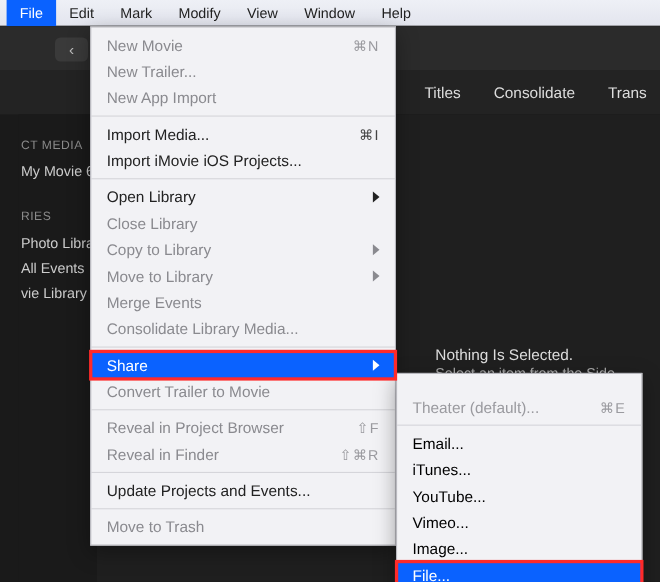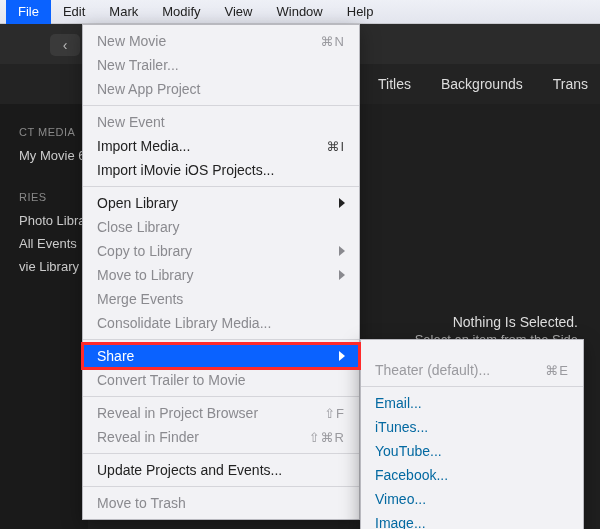--- a/index.html
+++ b/index.html
@@ -65,23 +65,23 @@
     .sidebar .hdr { color: #8a8a8a; font-size: 11px; letter-spacing: 0.5px; margin: 8px 0 6px 2px; white-space: nowrap; overflow: hidden; }
     .sidebar .it { padding: 4px 0 4px 2px; white-space: nowrap; overflow: hidden; }
     .mainarea {
       position: absolute;
       left: 88px; top: 80px; right: 0; bottom: 0;
       background: #1f1f1f;
       color: #ddd;
     }
     .empty {
       position: absolute;
-      right: 22px;
+      right: 41px;
       top: 210px;
-      text-align: right;
+      text-align: left;
       font-size: 14px;
       color: #ddd;
     }
     .empty .sub { color: #aaa; font-size: 13px; margin-top: 2px; }
 
     
     .menu {
       position: absolute;
       left: 82px; top: 24px;
       width: 278px;
@@ -135,21 +135,21 @@
       border: 1px solid #b9b9bf;
       box-shadow: 0 6px 18px rgba(0,0,0,0.35);
       font-size: 14px;
       padding: 4px 0 6px 0;
     }
     .submenu .row {
       display: flex;
       align-items: center;
       height: 24px;
       padding: 0 14px;
-      color: #0369a1;
+      color: #000000;
     }
     .submenu .row.dis { color: #9a9a9f; margin-top: 14px; }
     .submenu .row .lbl { flex: 1; white-space: nowrap; }
     .submenu .row .sc { color: #9a9a9f; font-size: 13px; letter-spacing: 1px; }
     .submenu .sep { height: 1px; background: #d5d5da; margin: 4px 0; }
     .submenu .row.hl { background: #0a62ff; color: #fff; }
     .submenu .row.boxed { outline: 3px solid #ff2a2a; outline-offset: -1px; }
   </style>
 </head>
 <body>
@@ -165,21 +165,21 @@
     <div class="mi">Window</div>
     <div class="mi">Help</div>
   </div>
 
 <div class="app">
   <div class="topstrip">
     <div class="backbtn">‹</div>
   </div>
   <div class="secondbar" id="secondbar">
       <div>Titles</div>
-      <div>Backgrounds</div>
+      <div>Consolidate</div>
       <div>Trans</div>
     </div>
   <div class="sidebar" id="sidebar">
       <div class="hdr">CT MEDIA</div>
       <div class="it">My Movie 6</div>
       <div style="height: 16px;"></div>
       <div class="hdr">RIES</div>
       <div class="it">Photo Libra</div>
       <div class="it">All Events</div>
       <div class="it">vie Library</div>
@@ -194,26 +194,23 @@
 
 <div class="menu" id="file-menu">
     <div class="row">
       <span class="lbl">New Movie</span>
       <span class="sc">⌘N</span>
     </div>
     <div class="row">
       <span class="lbl">New Trailer...</span>
     </div>
     <div class="row">
-      <span class="lbl">New App Project</span>
-    </div>
-    <div class="sep"></div>
-    <div class="row">
-      <span class="lbl">New Event</span>
-    </div>
+      <span class="lbl">New App Import</span>
+    </div>
+    <div class="sep"></div>
     <div class="row enabled">
       <span class="lbl">Import Media...</span>
       <span class="sc">⌘I</span>
     </div>
     <div class="row enabled">
       <span class="lbl">Import iMovie iOS Projects...</span>
     </div>
     <div class="sep"></div>
     <div class="row enabled">
       <span class="lbl">Open Library</span>
@@ -272,23 +269,20 @@
     <div class="row">
       <span class="lbl">Email...</span>
     </div>
     <div class="row">
       <span class="lbl">iTunes...</span>
     </div>
     <div class="row">
       <span class="lbl">YouTube...</span>
     </div>
     <div class="row">
-      <span class="lbl">Facebook...</span>
-    </div>
-    <div class="row">
       <span class="lbl">Vimeo...</span>
     </div>
     <div class="row">
       <span class="lbl">Image...</span>
     </div>
     <div class="row hl boxed">
       <span class="lbl">File...</span>
     </div>
   </div>
 

